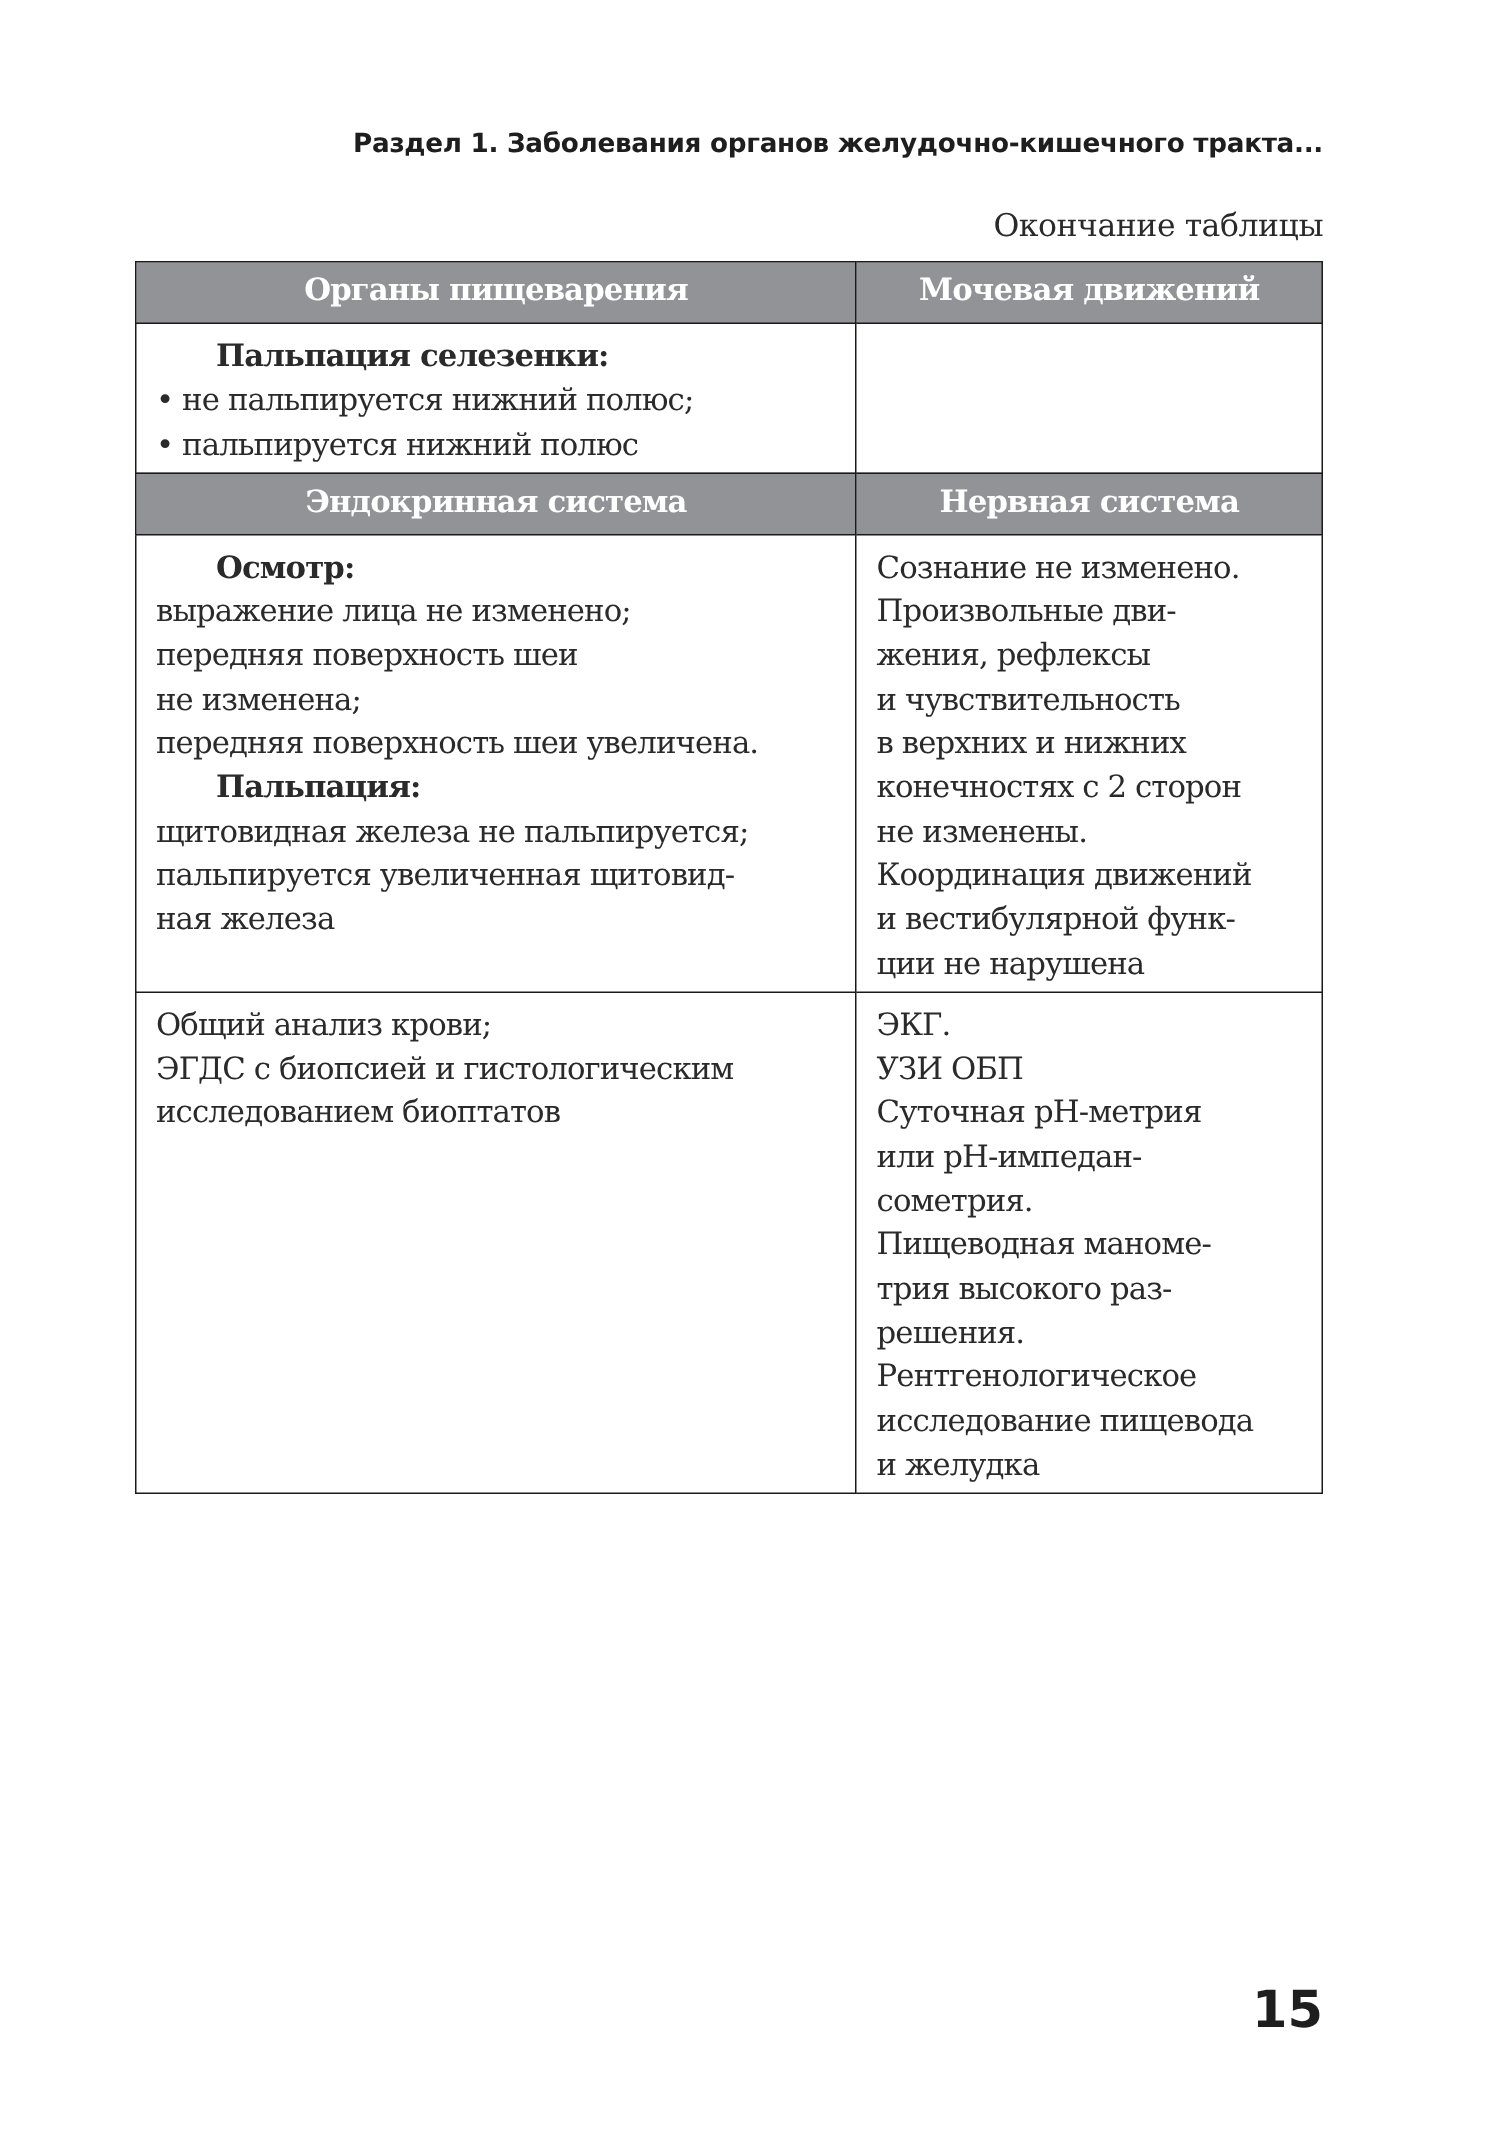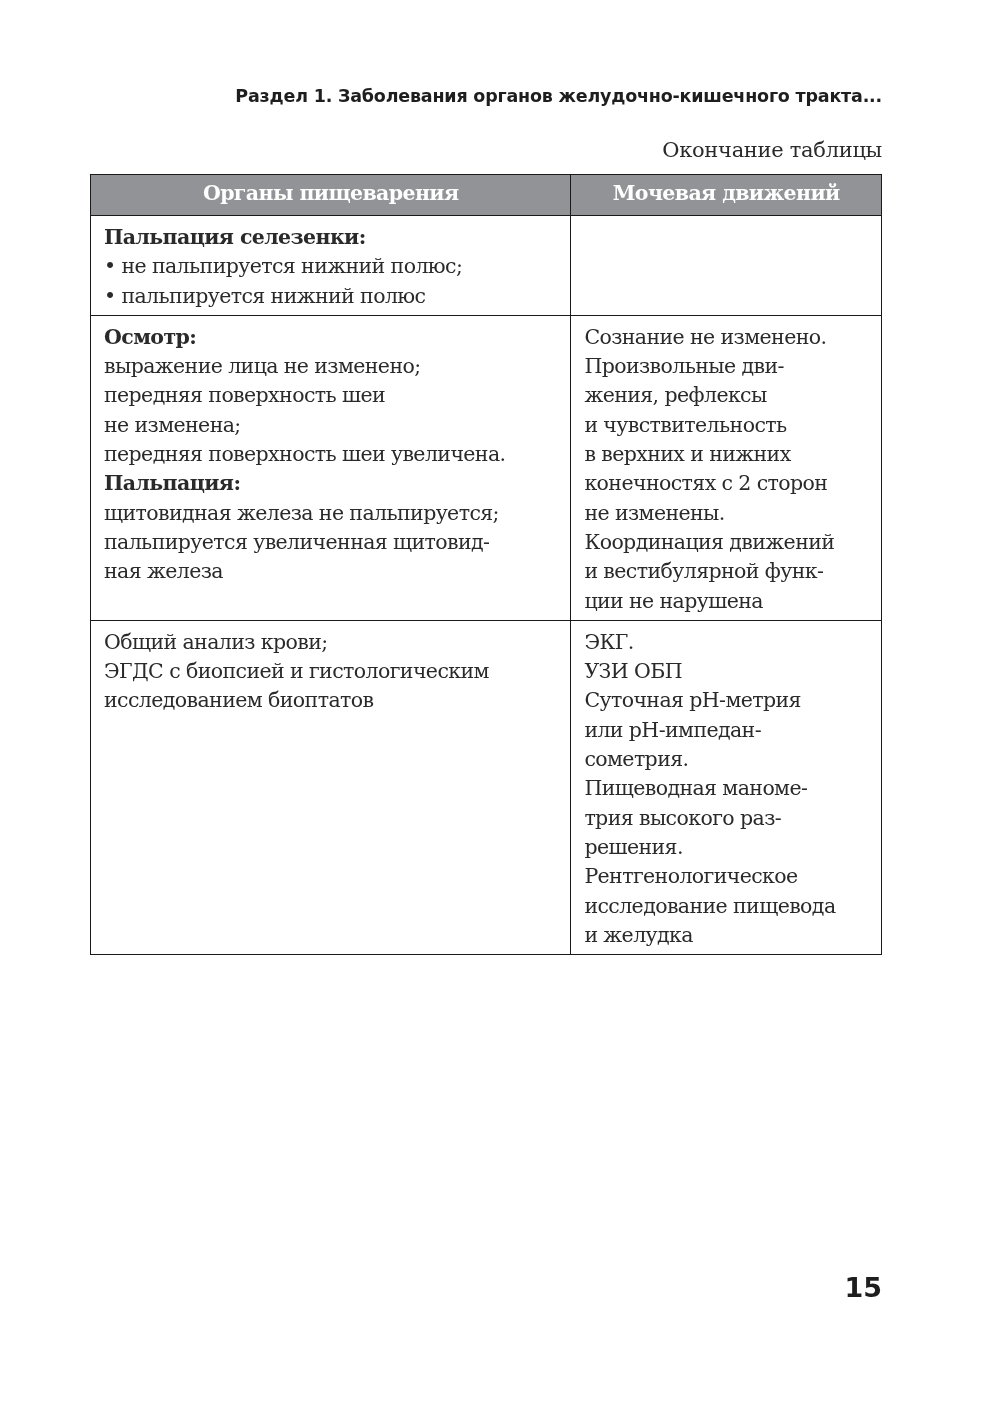--- a/index.html
+++ b/index.html
@@ -26,25 +26,25 @@
   }
   col.c1 { width: 481px; }
   col.c2 { width: 311px; }
   th.hdr {
     background: #929396; color: #ffffff; font-weight: bold; 
     font-size: 20.5px; padding: 6px 10px 6px 10px; line-height: 24px;
   }
   tr.h1 th { height: 28px; }
   tr.h3 th { height: 88px; }
   td.body { padding: 7px 12px 4px 13px; line-height: 29.3px; }
-  .b { font-weight: bold; }
+  .b { font-weight: bold; margin-left: 40px; }
   .line { display: block; white-space: nowrap; }
   .page-num {
-    position: absolute; right: 118px; top: 1272px;
-    font-family: "DejaVu Sans", sans-serif; font-weight: bold; font-size: 27px; color: #1e1e1e;
+    position: absolute; right: 118px; top: 1320px;
+    font-family: "DejaVu Sans", sans-serif; font-weight: bold; font-size: 34px; color: #1e1e1e;
   }
 </style>
 </head>
 <body>
 
 <div class="running-head">Раздел 1. Заболевания органов желудочно-кишечного тракта...</div>
 <div class="table-caption">Окончание таблицы</div>
 
 <table class="main">
   <colgroup>
@@ -59,20 +59,24 @@
   </tr>
   <tr>
     <td class="body">
       <span class="line b">Пальпация селезенки:</span>
       <span class="line">• не пальпируется нижний полюс;</span>
       <span class="line">• пальпируется нижний полюс</span>
     </td>
     <td class="body"></td>
   </tr>
 
+  <tr class="h1">
+    <th class="hdr">Эндокринная система</th>
+    <th class="hdr">Нервная система</th>
+  </tr>
   <tr>
     <td class="body">
       <span class="line b">Осмотр:</span>
       <span class="line">выражение лица не изменено;</span>
       <span class="line">передняя поверхность шеи</span>
       <span class="line">не изменена;</span>
       <span class="line">передняя поверхность шеи увеличена.</span>
       <span class="line b">Пальпация:</span>
       <span class="line">щитовидная железа не пальпируется;</span>
       <span class="line">пальпируется увеличенная щитовид-</span>

